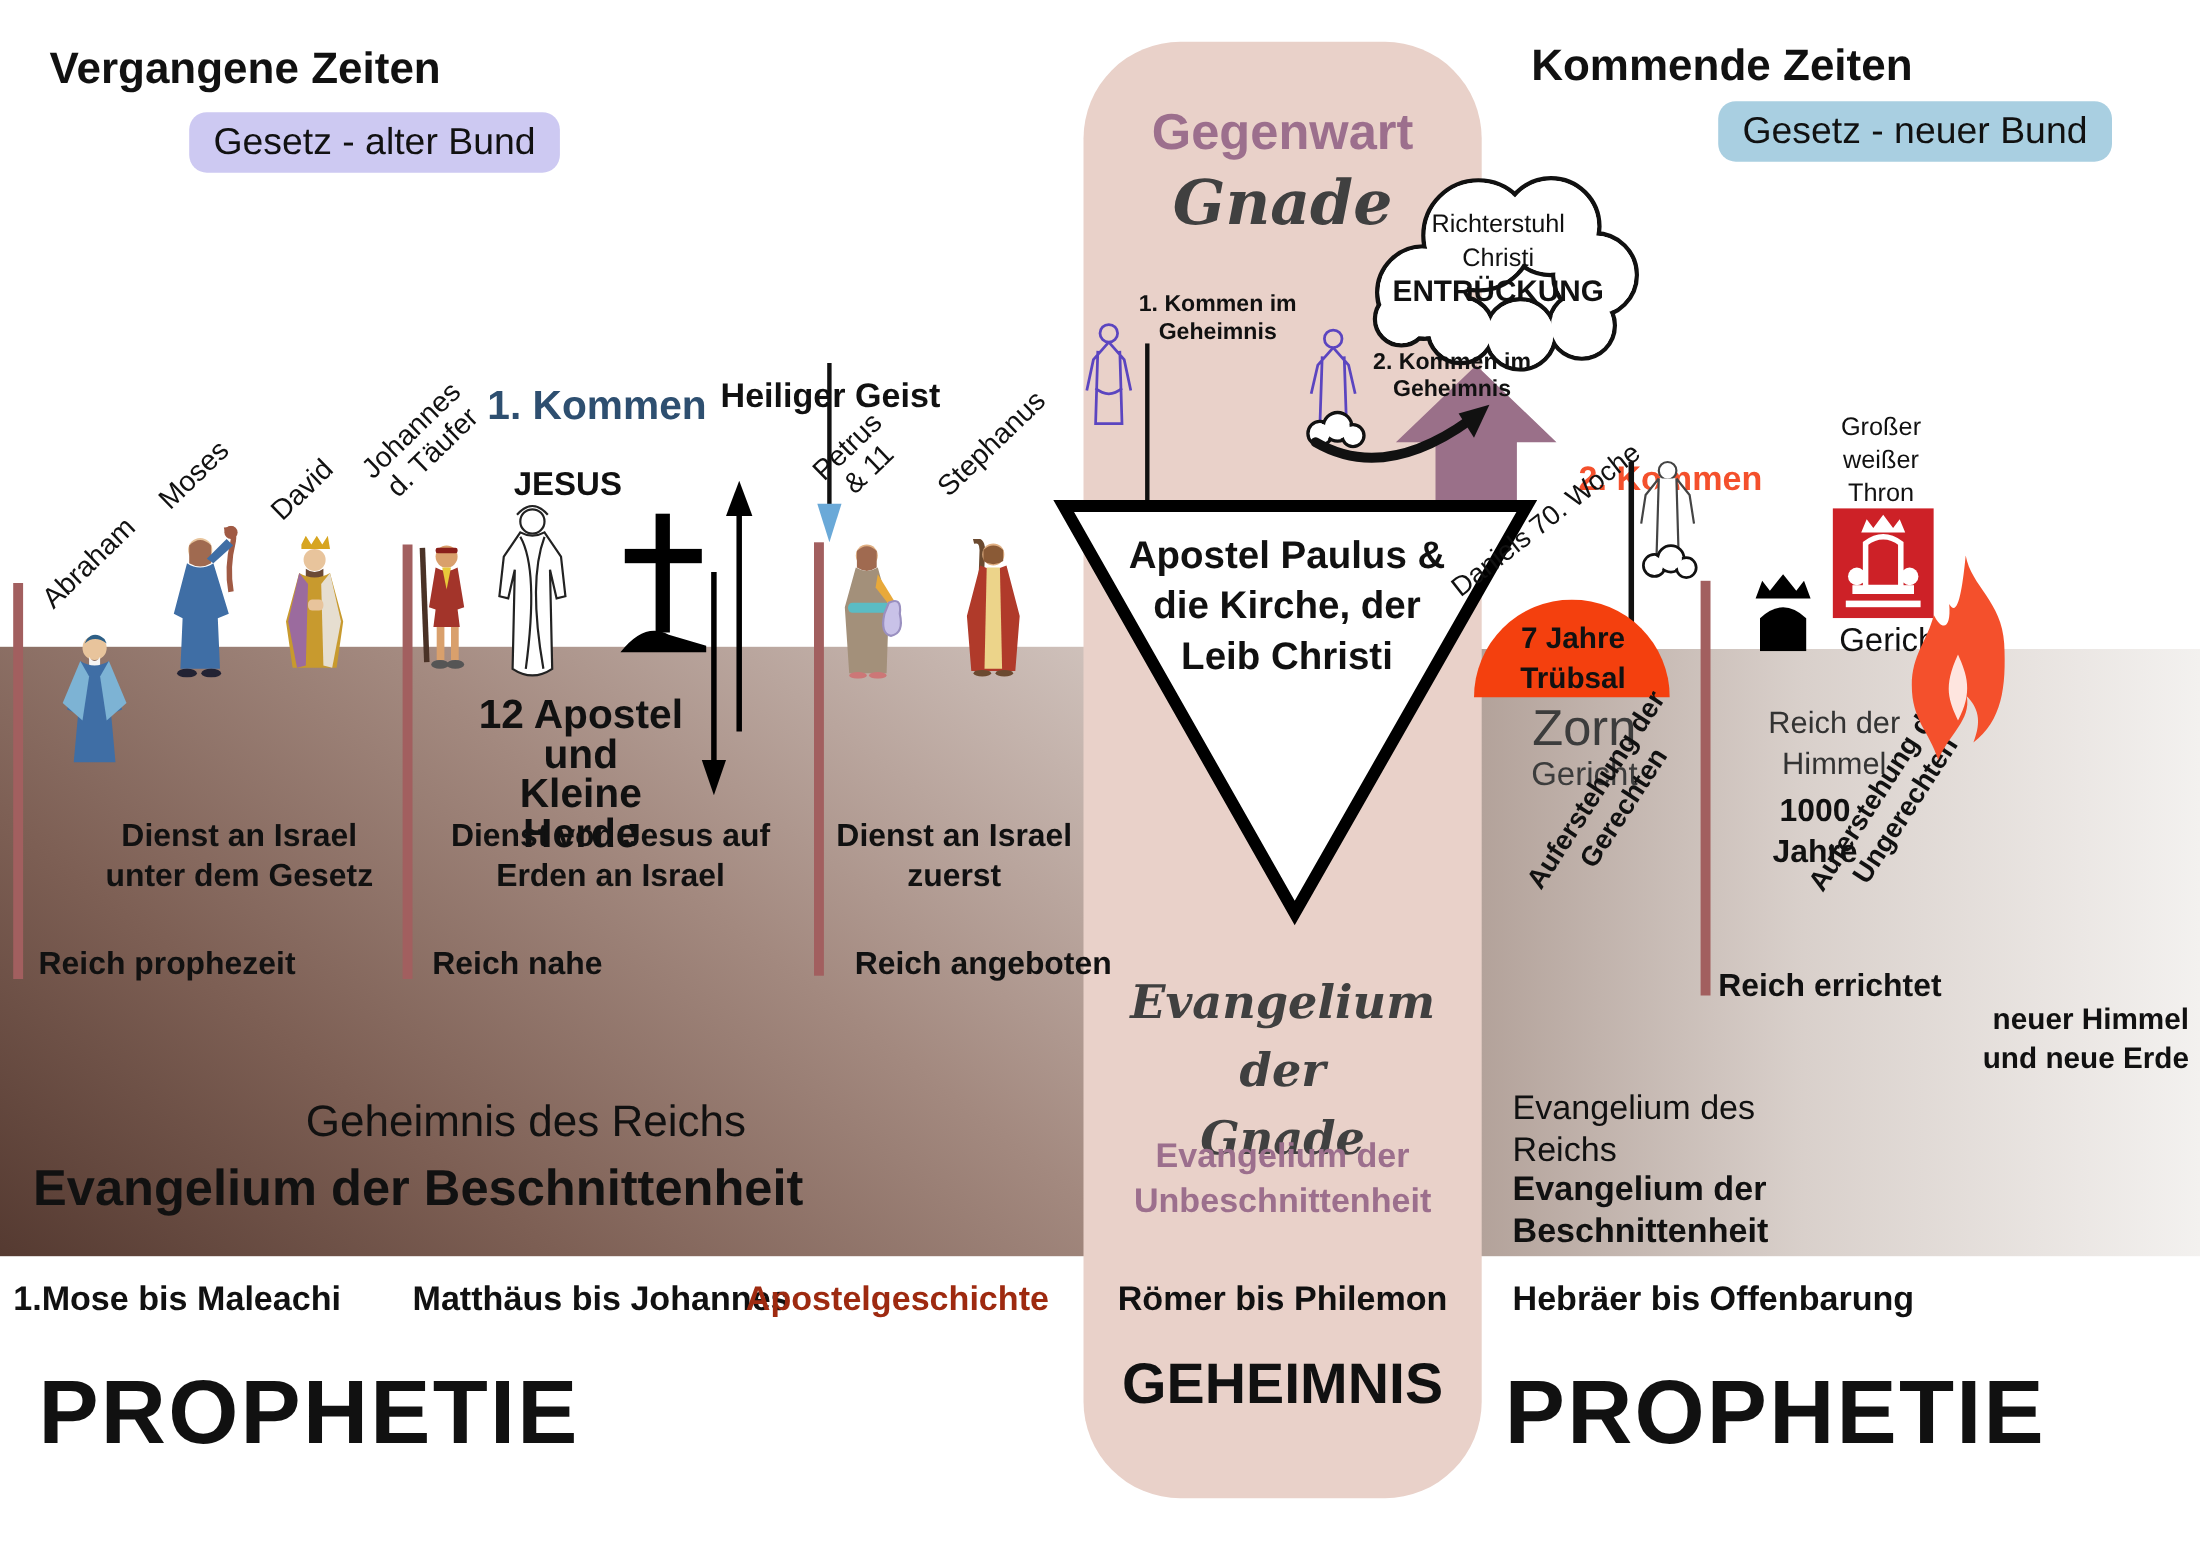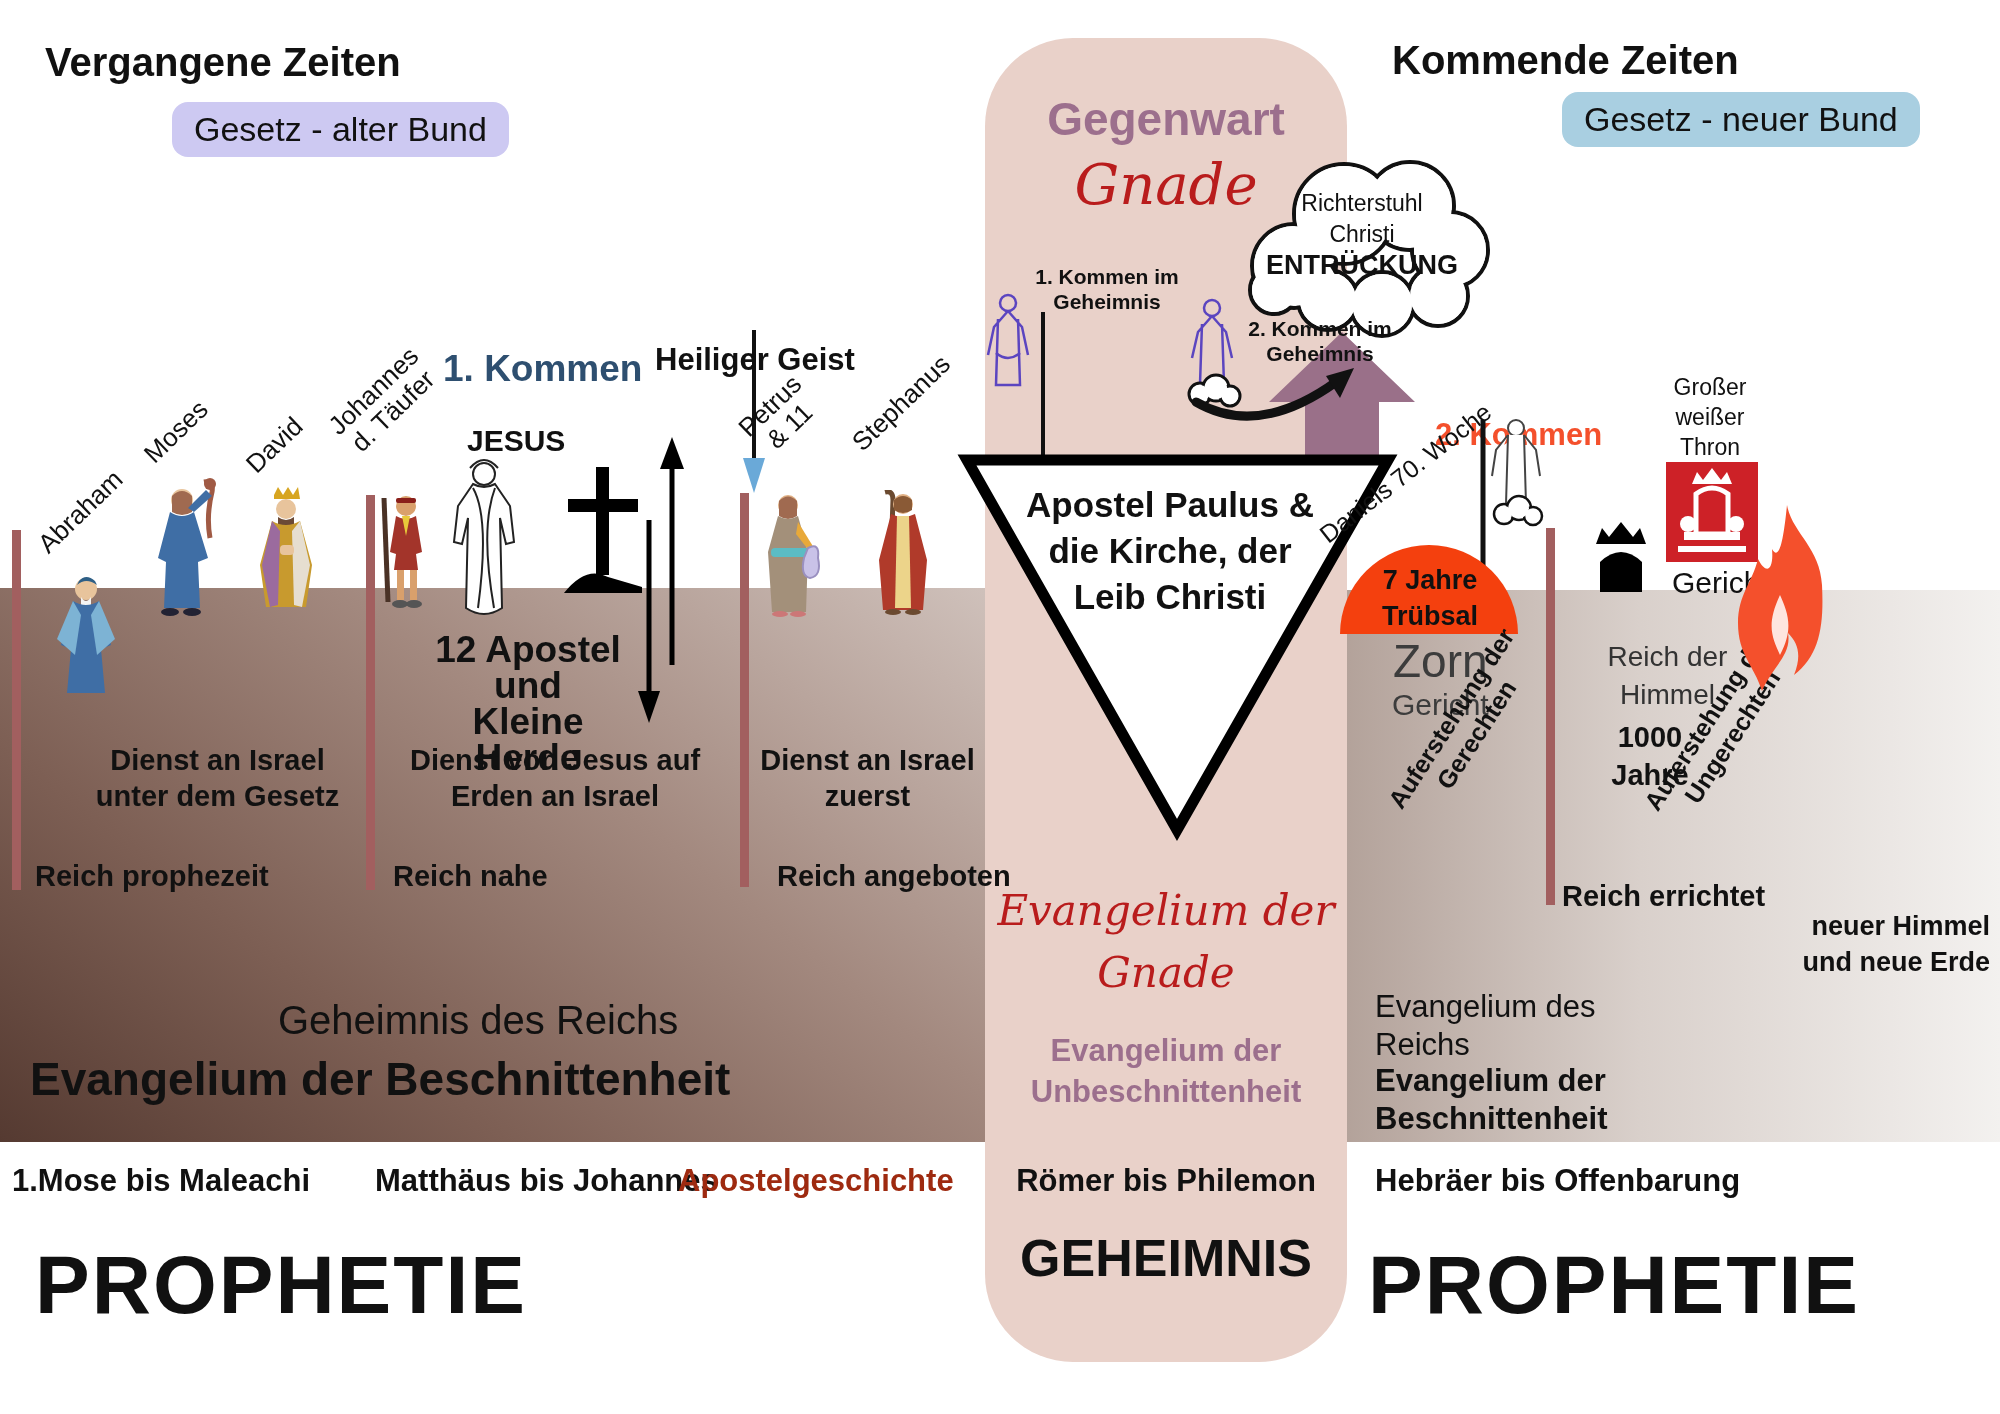--- a/index.html
+++ b/index.html
@@ -13,21 +13,21 @@
      background:linear-gradient(38deg,#553a31 0%,#7d5f54 30%,#a3897f 62%,#cfc1bb 100%);}
   .ground-right{left:1345px;top:590px;width:655px;height:552px;
      background:linear-gradient(90deg,#b3a29a 0%,#d9d0cb 45%,#f3f1ef 100%);}
   .column{left:985px;top:38px;width:362px;height:1324px;border-radius:88px;background:#e9d1c9;}
   .badge{border-radius:16px;padding:8px 22px;font-size:34px;white-space:nowrap;}
   .title{font-size:40px;font-weight:bold;white-space:nowrap;}
   .bar{width:9px;background:#a25f5f;}
   .namelabel{font-size:26px;white-space:nowrap;transform:rotate(-44deg);transform-origin:0 100%;line-height:28px;}
   .small-b{font-size:21px;font-weight:bold;line-height:25px;}
   .mid-b{font-size:29px;font-weight:bold;line-height:36px;}
-  .serif-it{font-family:"DejaVu Serif",serif;font-style:italic;font-weight:normal;color:#b91c1c;}
+  .serif-it{font-family:"DejaVu Serif",serif;font-style:italic;font-weight:bold;color:#404040;}
   .mauve{color:#9c6f8d;}
   svg{display:block;}
 </style>
 </head>
 <body>
 
 <div id="canvas">
 
   <div class="abs ground-left"></div>
   <div class="abs ground-right"></div>

